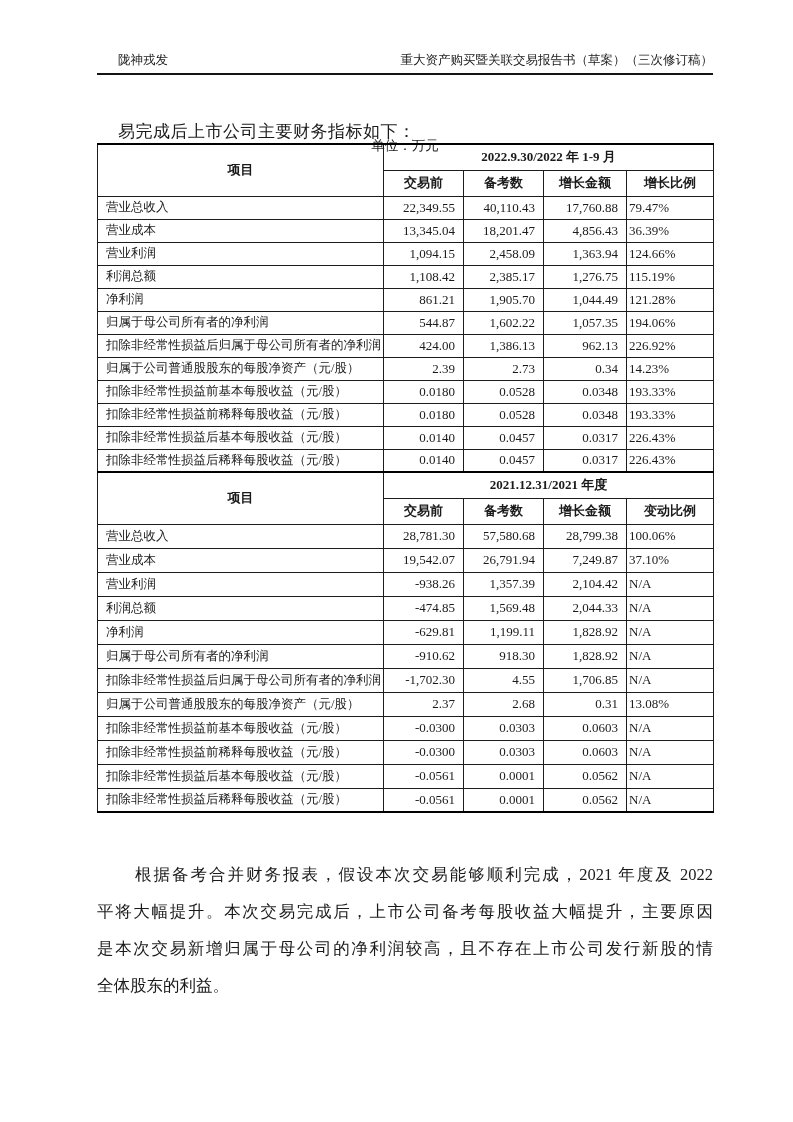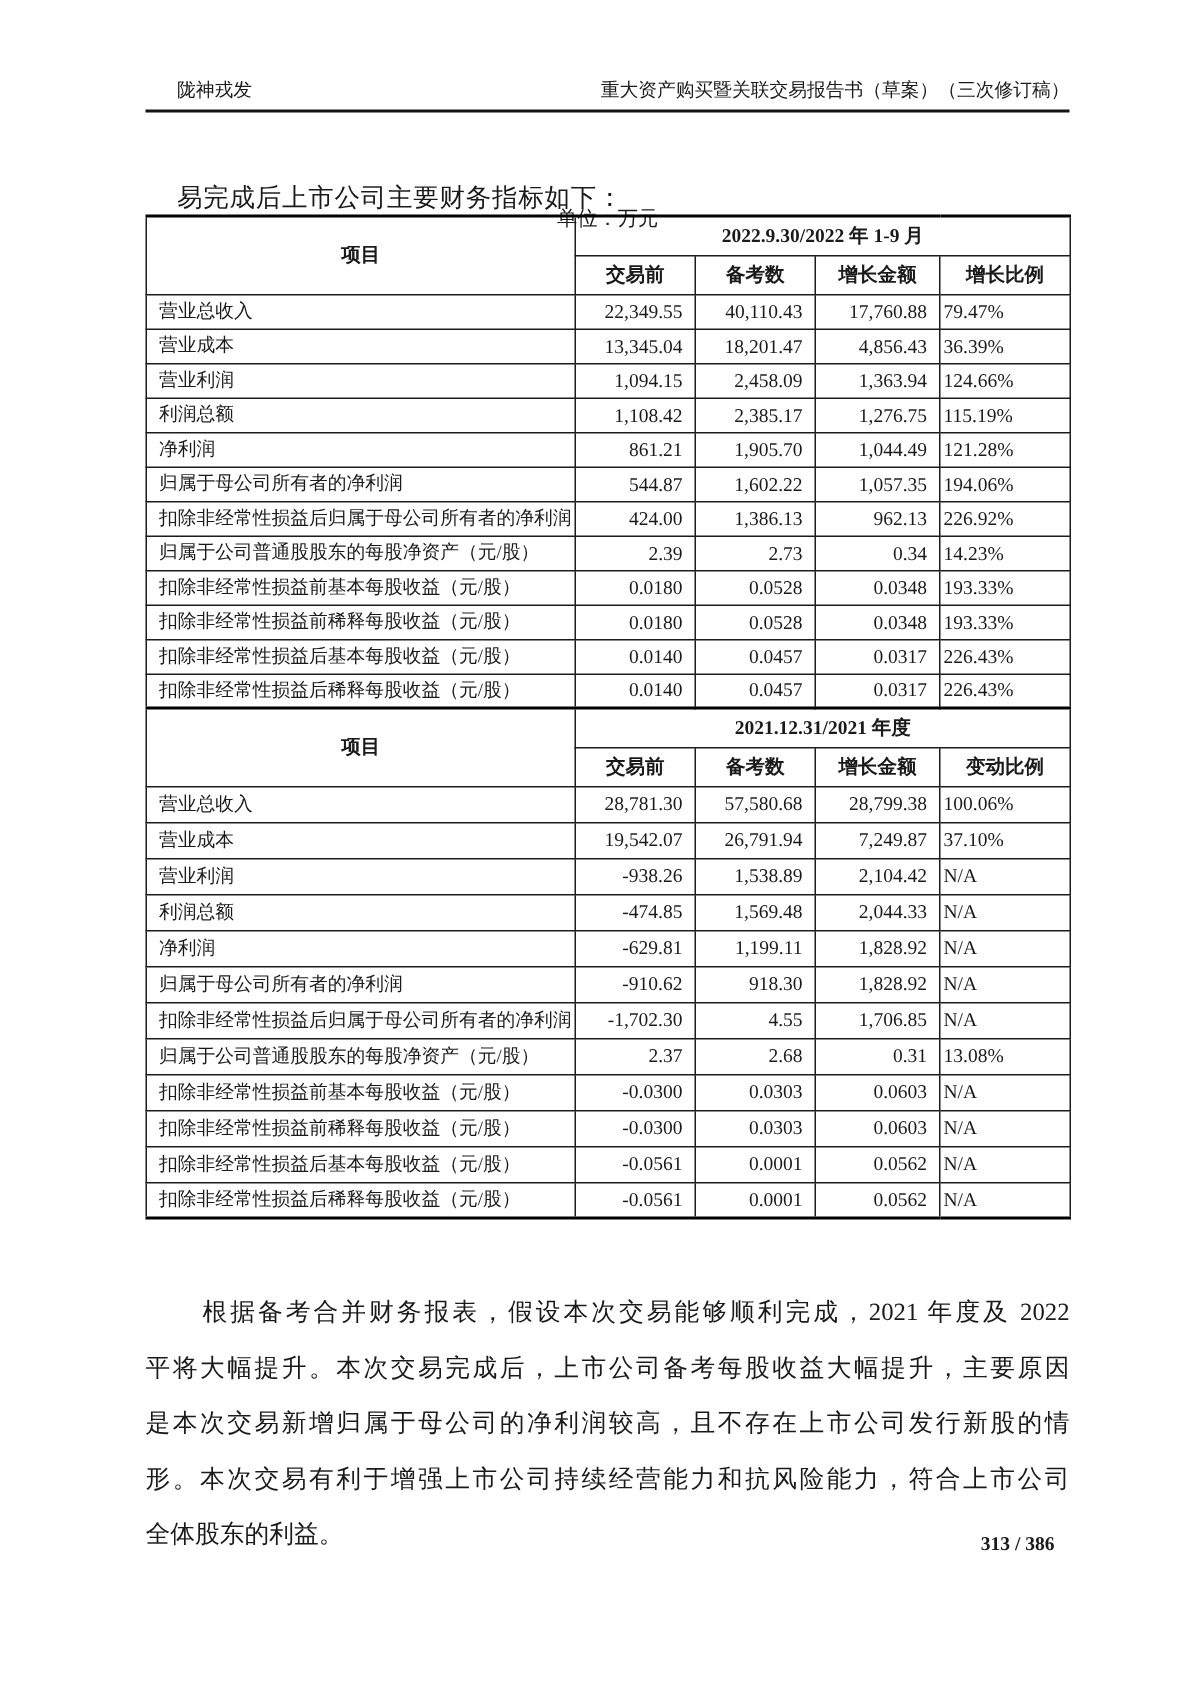--- a/index.html
+++ b/index.html
@@ -237,21 +237,21 @@
         <tr class="s2row">
           <td class="item">营业成本</td>
           <td class="num">19,542.07</td>
           <td class="num">26,791.94</td>
           <td class="num">7,249.87</td>
           <td class="pct">37.10%</td>
         </tr>
         <tr class="s2row">
           <td class="item">营业利润</td>
           <td class="num">-938.26</td>
-          <td class="num">1,538.89</td>
+          <td class="num">1,357.39</td>
           <td class="num">2,104.42</td>
           <td class="pct">N/A</td>
         </tr>
         <tr class="s2row">
           <td class="item">利润总额</td>
           <td class="num">-474.85</td>
           <td class="num">1,569.48</td>
           <td class="num">2,044.33</td>
           <td class="pct">N/A</td>
         </tr>
@@ -311,19 +311,17 @@
           <td class="num">0.0562</td>
           <td class="pct">N/A</td>
         </tr>
       </tbody>
   </table>
 
   <div class="para" id="para">
       <div class="para-line first">根据备考合并财务报表，假设本次交易能够顺利完成，2021 年度及 2022</div>
       <div class="para-line">平将大幅提升。本次交易完成后，上市公司备考每股收益大幅提升，主要原因</div>
       <div class="para-line">是本次交易新增归属于母公司的净利润较高，且不存在上市公司发行新股的情</div>
-      <div class="para-line">形。本次交易有利于增强上市公司持续经营能力和抗风险能力，符合上市公司</div>
       <div class="para-line last">全体股东的利益。</div>
     </div>
 
-  <div class="pageno">313 / 386</div>
 
 </div>
 
 </body></html>

